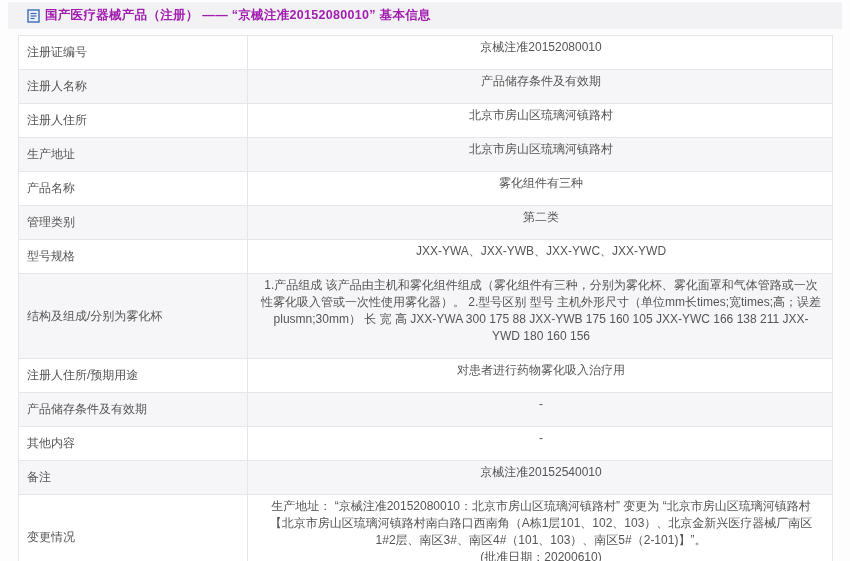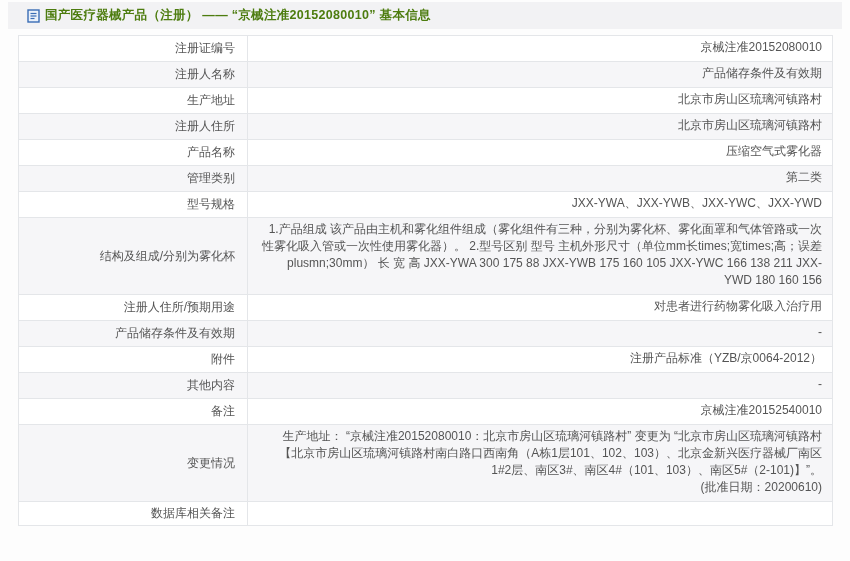--- a/index.html
+++ b/index.html
@@ -14,21 +14,21 @@
   .header-bar {
     margin: 2px 8px 0 8px;
     height: 27px;
     background: #f2f2f4;
     display: flex;
     align-items: center;
     padding-left: 19px;
   }
   .doc-icon { width: 13px; height: 14px; margin-right: 5px; flex: 0 0 auto; }
   .header-title {
-    color: #4d7c0f;
+    color: #a21caf;
     font-size: 12.5px;
     font-weight: bold;
     letter-spacing: 0.3px;
   }
 
   .table-wrap { margin: 6px 17px 0 18px; }
   table.info-table {
     width: 815px;
     border-collapse: collapse;
     table-layout: fixed;
@@ -39,27 +39,27 @@
     border: 1px solid #e4e6e9;
     font-size: 12px;
     line-height: 17px;
     vertical-align: middle;
     color: #555555;
   }
   table.info-table tr { height: 23px; }
   table.info-table tr:nth-child(even) { background: #f6f6f8; }
   td.lbl {
     width: 229px;
-    text-align: right;
+    text-align: left;
     padding: 3px 12px 3px 8px;
     color: #666666;
   }
   td.val {
-    text-align: right;
-    padding: 3px 10px 5px 12px;
+    text-align: center;
+    padding: 3px 10px 13px 12px;
     white-space: pre-wrap;
     color: #4f4f4f;
   }
 </style>
 </head>
 <body>
 
 <div class="page">
 
   <div class="header-bar">
@@ -77,54 +77,50 @@
       <tbody>
         <tr>
           <td class="lbl">注册证编号</td>
           <td class="val">京械注准20152080010</td>
         </tr>
         <tr>
           <td class="lbl">注册人名称</td>
           <td class="val">产品储存条件及有效期</td>
         </tr>
         <tr>
+          <td class="lbl">注册人住所</td>
+          <td class="val">北京市房山区琉璃河镇路村</td>
+        </tr>
+        <tr>
           <td class="lbl">生产地址</td>
           <td class="val">北京市房山区琉璃河镇路村</td>
         </tr>
         <tr>
-          <td class="lbl">注册人住所</td>
-          <td class="val">北京市房山区琉璃河镇路村</td>
-        </tr>
-        <tr>
           <td class="lbl">产品名称</td>
-          <td class="val">压缩空气式雾化器</td>
+          <td class="val">雾化组件有三种</td>
         </tr>
         <tr>
           <td class="lbl">管理类别</td>
           <td class="val">第二类</td>
         </tr>
         <tr>
           <td class="lbl">型号规格</td>
           <td class="val">JXX-YWA、JXX-YWB、JXX-YWC、JXX-YWD</td>
         </tr>
         <tr>
           <td class="lbl">结构及组成/分别为雾化杯</td>
           <td class="val">1.产品组成 该产品由主机和雾化组件组成（雾化组件有三种，分别为雾化杯、雾化面罩和气体管路或一次性雾化吸入管或一次性使用雾化器）。 2.型号区别 型号 主机外形尺寸（单位mm长times;宽times;高；误差plusmn;30mm） 长 宽 高 JXX-YWA 300 175 88 JXX-YWB 175 160 105 JXX-YWC 166 138 211 JXX-YWD 180 160 156</td>
         </tr>
         <tr>
           <td class="lbl">注册人住所/预期用途</td>
           <td class="val">对患者进行药物雾化吸入治疗用</td>
         </tr>
         <tr>
           <td class="lbl">产品储存条件及有效期</td>
           <td class="val">-</td>
-        </tr>
-        <tr>
-          <td class="lbl">附件</td>
-          <td class="val">注册产品标准（YZB/京0064-2012）</td>
         </tr>
         <tr>
           <td class="lbl">其他内容</td>
           <td class="val">-</td>
         </tr>
         <tr>
           <td class="lbl">备注</td>
           <td class="val">京械注准20152540010</td>
         </tr>
         <tr>

